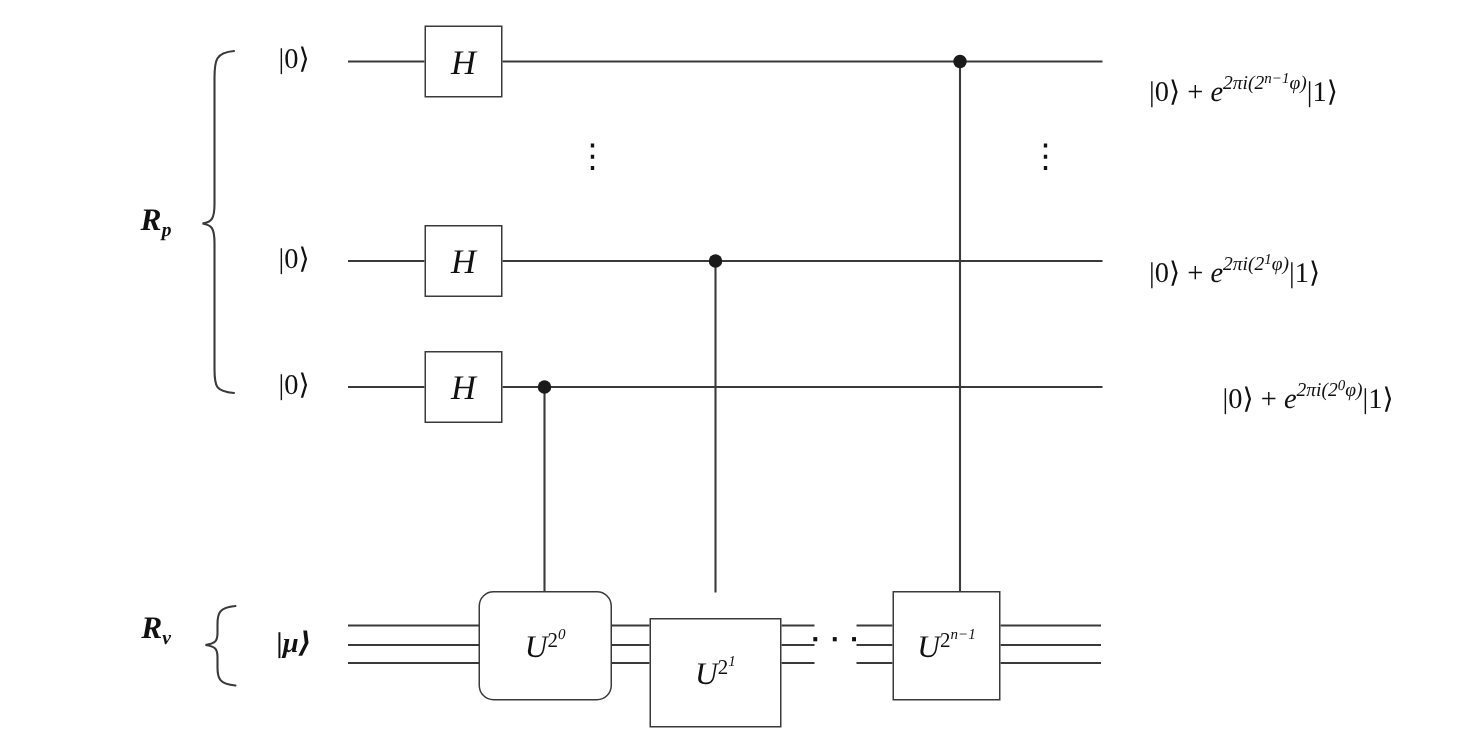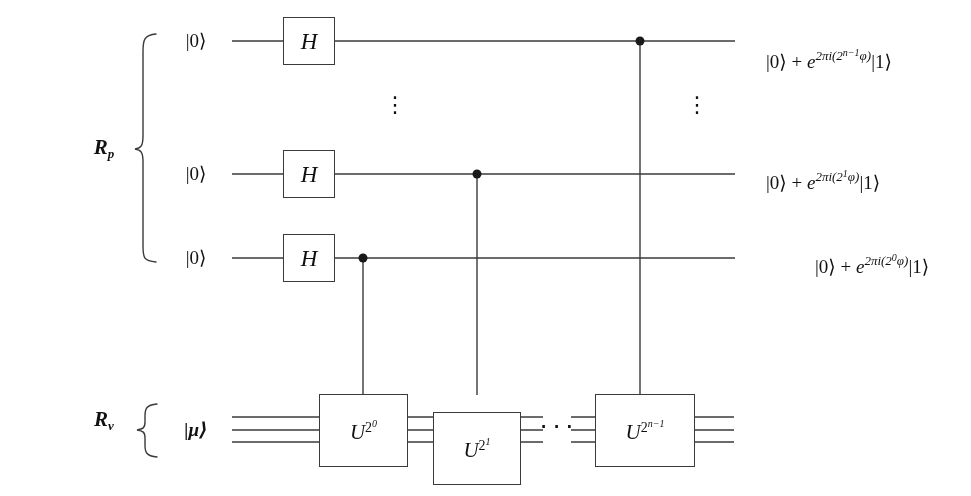--- a/index.html
+++ b/index.html
@@ -93,27 +93,27 @@
   <div class="gate" style="left:283px;top:17px;width:52px;height:48px;">
     <span class="math gate-h-label">H</span>
   </div>
   <div class="gate" style="left:283px;top:150px;width:52px;height:48px;">
     <span class="math gate-h-label">H</span>
   </div>
   <div class="gate" style="left:283px;top:234px;width:52px;height:48px;">
     <span class="math gate-h-label">H</span>
   </div>
 
-  <div class="gate" style="left:319px;top:394px;width:89px;height:73px;">
+  <div class="gate" style="left:319px;top:394px;width:89px;height:73px;border-radius:10px;">
     <span class="math gate-u-label"><span>U</span><sup class="exp"><span>2</span><sup class="expp">0</sup></sup></span>
   </div>
   <div class="gate" style="left:433px;top:412px;width:88px;height:73px;">
     <span class="math gate-u-label"><span>U</span><sup class="exp"><span>2</span><sup class="expp">1</sup></sup></span>
   </div>
-  <div class="gate" style="left:595px;top:394px;width:100px;height:73px;text-align:right;">
+  <div class="gate" style="left:595px;top:394px;width:72px;height:73px;text-align:right;">
     <span class="math gate-u-label"><span>U</span><sup class="exp"><span>2</span><sup class="expp">n−1</sup></sup></span>
   </div>
 
   <div class="abs math out-label" style="left:766px;top:28px;margin-top:12px;"><span>|0⟩ + </span><span class="it">e</span><sup class="exp"><span>2πi(2</span><sup class="expp">n−1</sup><span>φ)</span></sup><span>|1⟩</span></div>
 
   <div class="abs math out-label" style="left:766px;top:161px;"><span>|0⟩ + </span><span class="it">e</span><sup class="exp"><span>2πi(2</span><sup class="expp">1</sup><span>φ)</span></sup><span>|1⟩</span></div>
 
   <div class="abs math out-label" style="left:788px;top:245px;margin-left:27px;"><span>|0⟩ + </span><span class="it">e</span><sup class="exp"><span>2πi(2</span><sup class="expp">0</sup><span>φ)</span></sup><span>|1⟩</span></div>
 
   <div class="abs center dots" style="left:395px;top:105px;">⋮</div>

